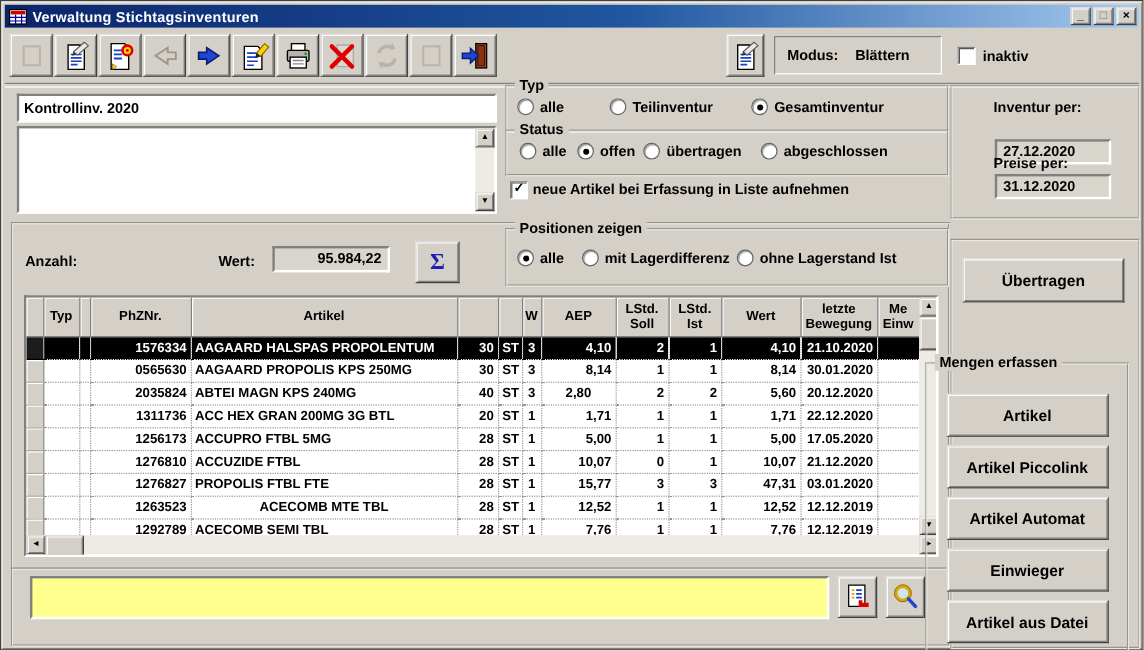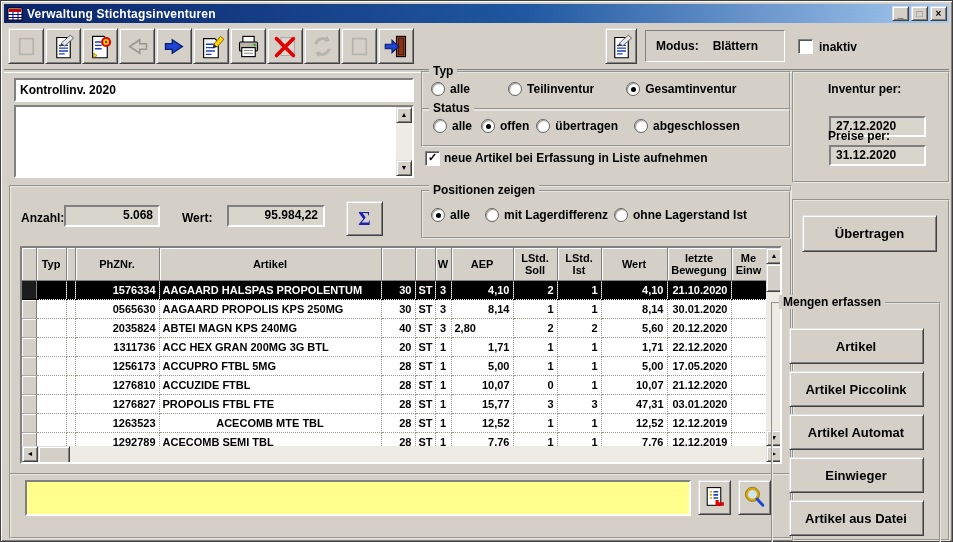--- a/index.html
+++ b/index.html
@@ -294,21 +294,20 @@
     <span class="lbl" style="left:34px;top:9px;">Inventur per:</span>
     <div class="field" style="left:35px;top:43px;width:97px;height:21px;">27.12.2020</div>
     <span class="lbl" style="left:34px;top:56px;">Preise per:</span>
     <div class="field" style="left:35px;top:72px;width:97px;height:21px;">31.12.2020</div>
   </div>
 
   
   <div class="group" style="left:8px;top:184px;width:779px;height:286px;"></div>
 
   <span class="lbl" style="left:20px;top:210px;">Anzahl:</span>
-  <div class="field" style="left:63px;top:204px;width:96px;height:22px;text-align:right;">5.068</div>
   <span class="lbl" style="left:181px;top:210px;">Wert:</span>
   <div class="field" style="left:226px;top:204px;width:98px;height:22px;text-align:right;">95.984,22</div>
   <button class="sigma raised">Σ</button>
 
   
   <div class="group" style="left:420px;top:189px;width:366px;height:45px;">
     <span class="legend">Positionen zeigen</span>
     <div class="opts" id="pos-opts" style="left:0;top:16px;">
         <span class="radio-item">
           <span class="radio">
@@ -404,21 +403,21 @@
             </tr>
             <tr>
               <td class="marker" style="text-align: left;"></td>
               <td style="text-align: center;"></td>
               <td style="text-align: left;"></td>
               <td style="text-align: right;">2035824</td>
               <td style="text-align: left;">ABTEI MAGN KPS 240MG</td>
               <td style="text-align: right;">40</td>
               <td style="text-align: left;">ST</td>
               <td style="text-align: center;">3</td>
-              <td style="text-align: left;">2,80</td>
+              <td style="text-align: center;">2,80</td>
               <td style="text-align: right;">2</td>
               <td style="text-align: right;">2</td>
               <td style="text-align: right;">5,60</td>
               <td style="text-align: right;">20.12.2020</td>
               <td style="text-align: left;"></td>
             </tr>
             <tr>
               <td class="marker" style="text-align: left;"></td>
               <td style="text-align: center;"></td>
               <td style="text-align: left;"></td>

